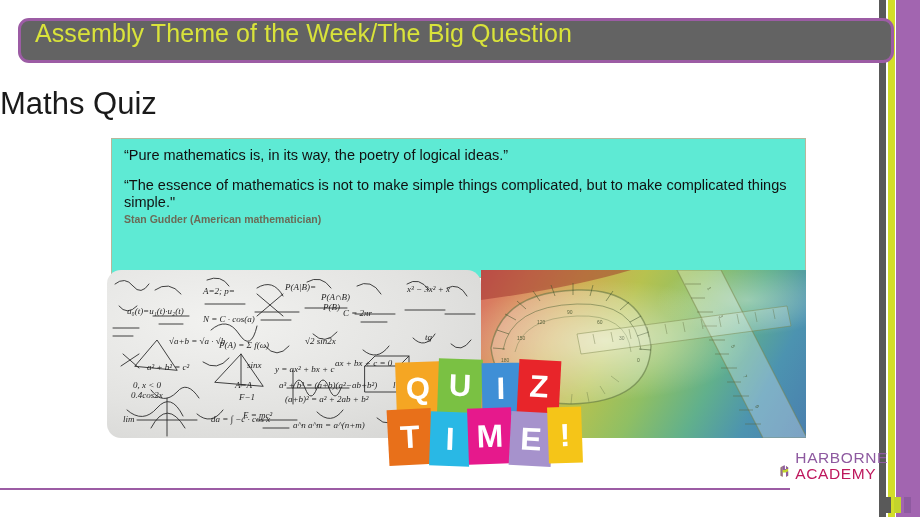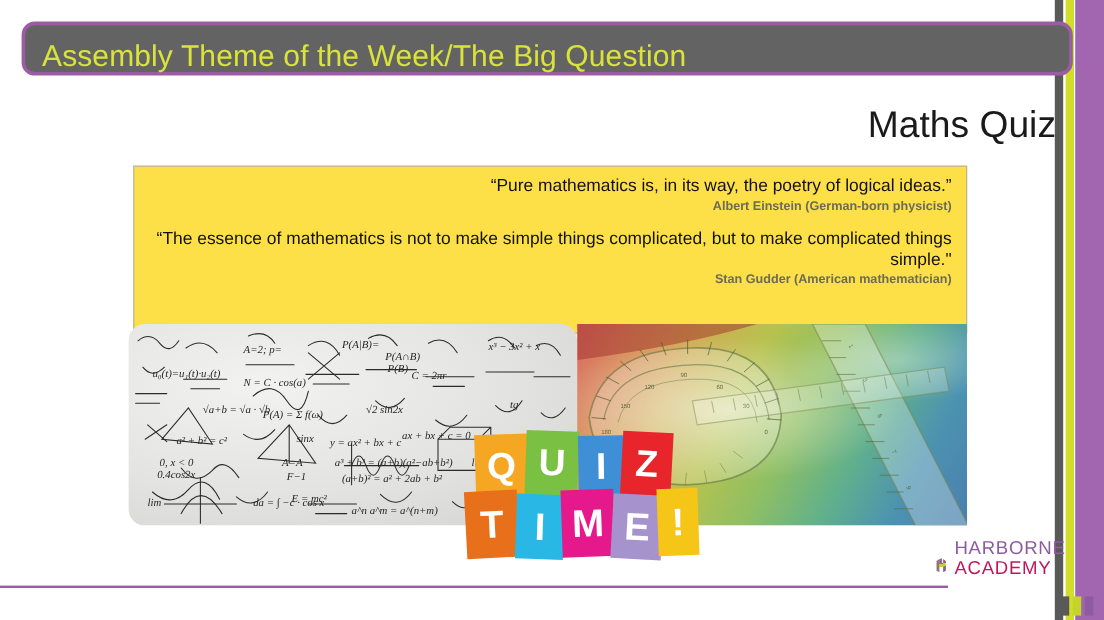--- a/index.html
+++ b/index.html
@@ -23,50 +23,50 @@
   #stripe-purple { left: 896px; width: 24px; background: #a濃; }
 
   
   #header-bar {
     position: absolute;
     left: 18px; top: 18px;
     width: 876px; height: 45px;
     background: #636363;
     border: 3px solid #9c5ca4;
     border-radius: 11px;
-    display: flex; align-items: flex-end;
+    display: flex; align-items: flex-start;
   }
   #header-title {
     padding-left: 14px;
     color: #d9e33a;
     font-size: 25px;
     line-height: 1;
     letter-spacing: 0.1px;
     white-space: nowrap;
   }
 
   
   #slide-title {
     position: absolute;
     left: 0; top: 86px; width: 880px;
-    text-align: right;
+    text-align: left;
     font-size: 31px;
     color: #1a1a1a;
     font-weight: normal;
   }
 
   
   #quote-box {
     position: absolute;
     left: 111px; top: 138px;
     width: 695px; height: 140px;
-    background: #fde047;
+    background: #5eead4;
     border: 1px solid #b7b79c;
     padding: 8px 12px 6px 12px;
-    text-align: right;
+    text-align: left;
   }
   .quote-text {
     color: #111111;
     font-size: 14.5px;
     line-height: 1.22;
     font-weight: normal;
   }
   .quote-attrib {
     color: #6b6b57;
     font-size: 10.5px;
@@ -156,21 +156,20 @@
 
   <div id="header-bar">
     <div id="header-title">Assembly Theme of the Week/The Big Question</div>
   </div>
 
   <div id="slide-title">Maths Quiz</div>
 
   <div id="quote-box">
     <div id="quote-1">
       <div class="quote-text">“Pure mathematics is, in its way, the poetry of logical ideas.”</div>
-      <div class="quote-attrib">Albert Einstein (German-born physicist)</div>
     </div>
     <div id="quote-2">
       <div class="quote-text">“The essence of mathematics is not to make simple things complicated, but to make complicated things simple."</div>
       <div class="quote-attrib">Stan Gudder (American mathematician)</div>
     </div>
   </div>
 
   <div id="image-strip">
 
     <div id="img-maths">

